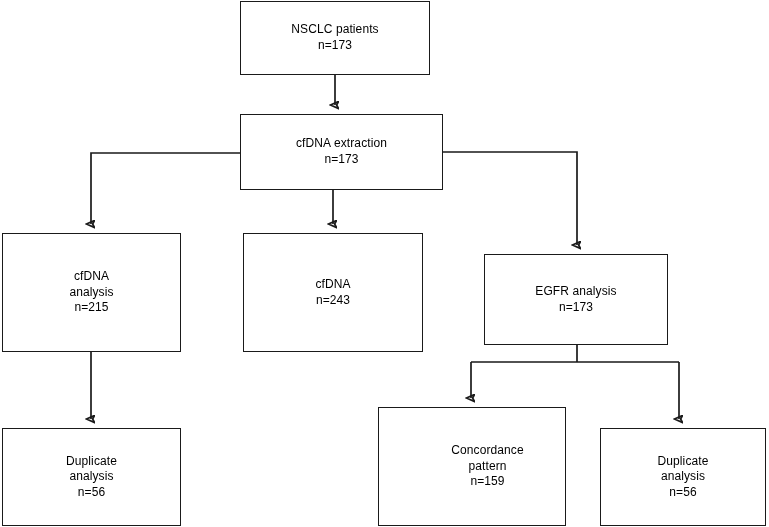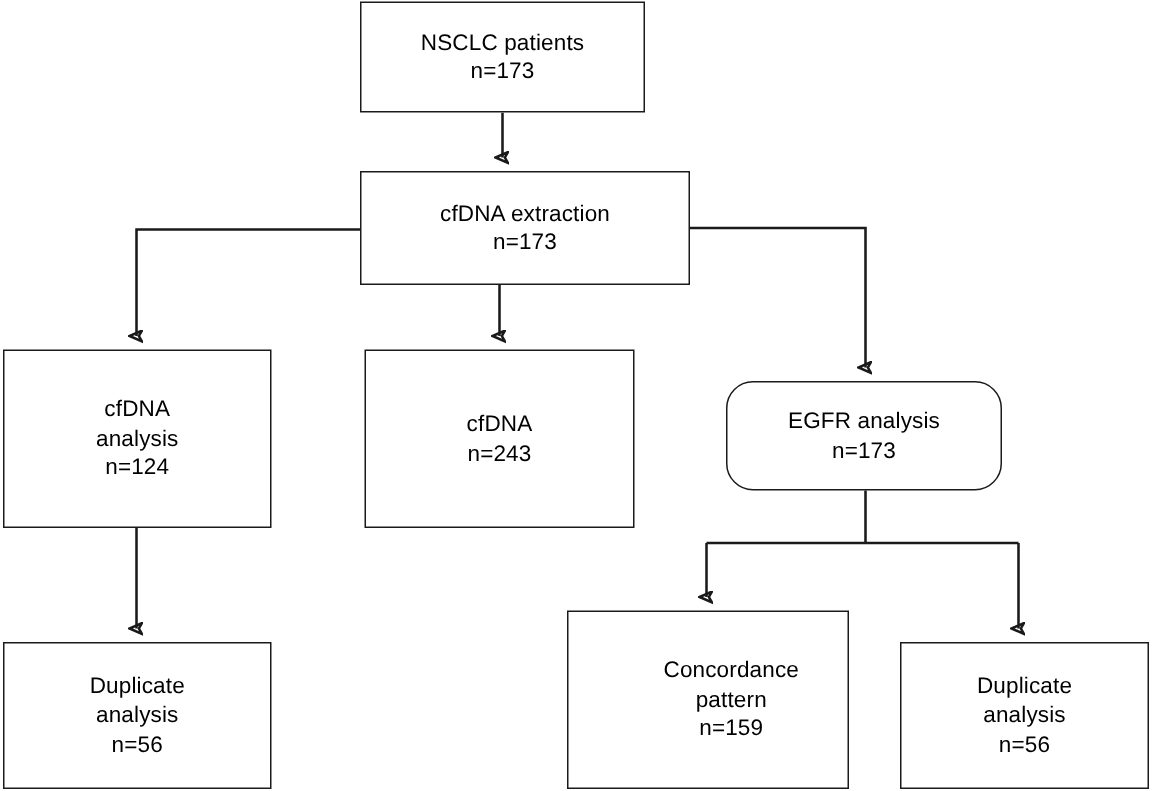--- a/index.html
+++ b/index.html
@@ -19,21 +19,21 @@
     position: absolute;
     box-sizing: border-box;
     border: 1.6px solid #1a1a1a;
     background: #ffffff;
     display: flex;
     flex-direction: column;
     align-items: center;
     justify-content: center;
     text-align: center;
     color: #000000;
-    font-size: 15px;
+    font-size: 12px;
     line-height: 1.30;
     letter-spacing: 0.1px;
     z-index: 2;
   }
   .node .ln {
     display: block;
     white-space: nowrap;
   }
   svg.edges {
     position: absolute;
@@ -76,37 +76,37 @@
     <path d="M471,362 L471,398" marker-end="url(#arrow)"></path>
 
     <path d="M679,362 L679,419" marker-end="url(#arrow)"></path>
   </svg>
 
   <div class="node" style="left:240px; top:1px; width:190px; height:74px;">
     <span class="ln">NSCLC patients</span>
     <span class="ln">n=173</span>
   </div>
 
-  <div class="node" style="left:240px; top:114px; width:220px; height:76px;">
+  <div class="node" style="left:240px; top:114px; width:203px; height:76px;">
     <span class="ln">cfDNA extraction</span>
     <span class="ln">n=173</span>
   </div>
 
   <div class="node" style="left:2px; top:233px; width:179px; height:119px;">
     <span class="ln">cfDNA</span>
     <span class="ln">analysis</span>
-    <span class="ln">n=124</span>
+    <span class="ln">n=215</span>
   </div>
 
   <div class="node" style="left:243px; top:233px; width:180px; height:119px;">
     <span class="ln">cfDNA</span>
     <span class="ln">n=243</span>
   </div>
 
-  <div class="node" style="left:484px; top:254px; width:184px; height:73px;border-radius:18px;">
+  <div class="node" style="left:484px; top:254px; width:184px; height:91px;">
     <span class="ln">EGFR analysis</span>
     <span class="ln">n=173</span>
   </div>
 
   <div class="node" style="left:2px; top:428px; width:179px; height:98px;">
     <span class="ln">Duplicate</span>
     <span class="ln">analysis</span>
     <span class="ln">n=56</span>
   </div>
 

